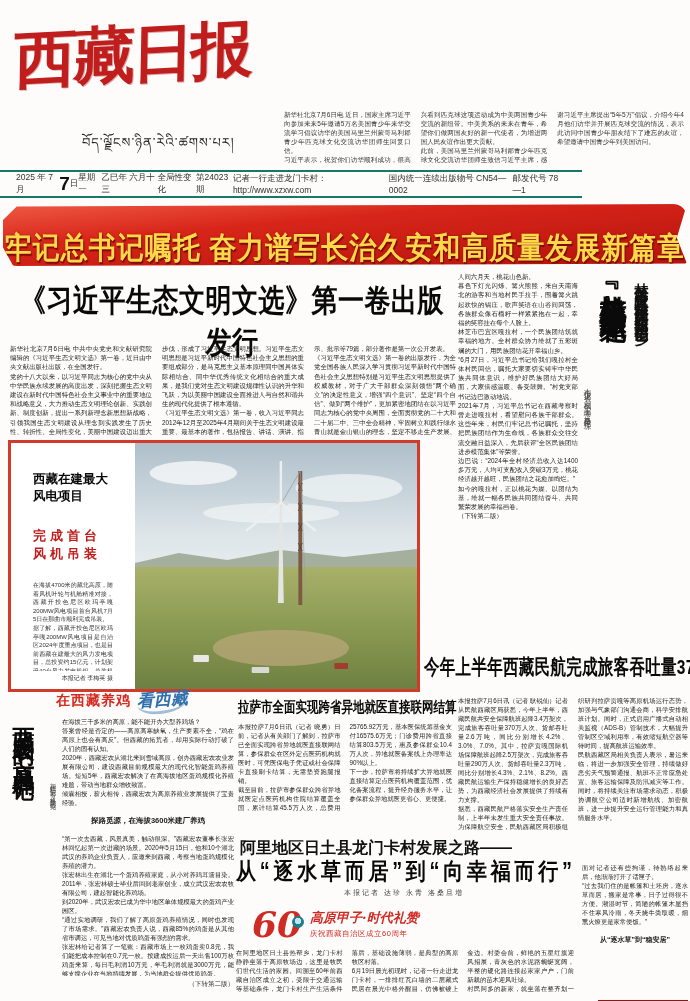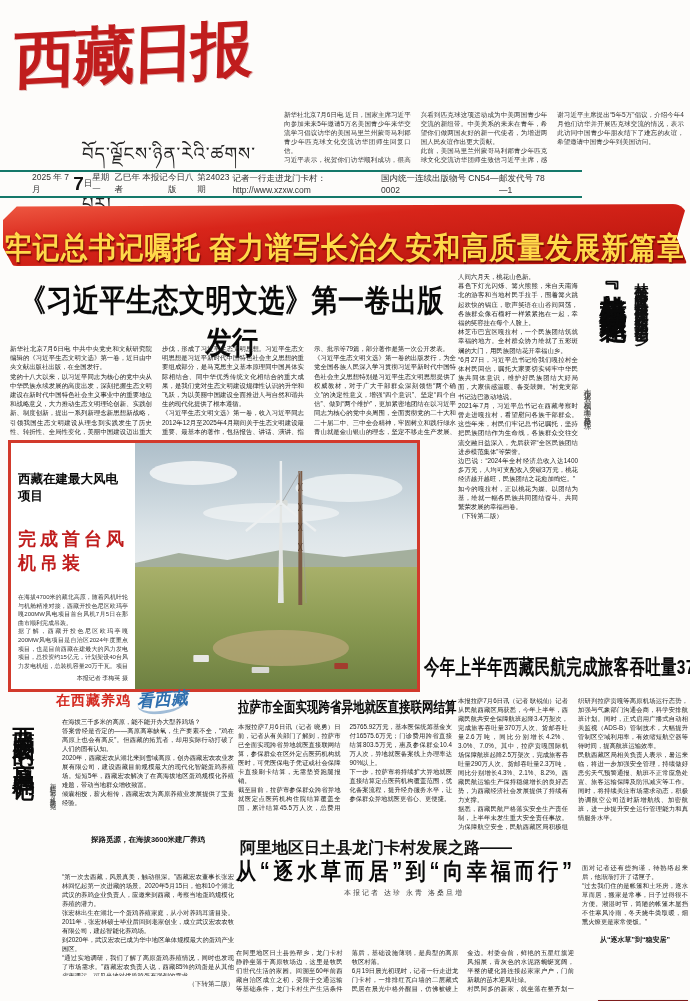--- a/index.html
+++ b/index.html
@@ -2,66 +2,66 @@
 <html><head>
 <meta charset="utf-8">
 <style>
   * { margin:0; padding:0; box-sizing:border-box; }
   html,body { background:#e8e6e1; }
   body { font-family:"Liberation Sans", sans-serif; }
   .page { position:relative; width:690px; height:1001px; margin:0 auto; background:#fdfcfa; overflow:hidden; box-shadow:0 0 4px rgba(0,0,0,.25); }
 
   
   .masthead { position:absolute; left:14px; top:4px; width:262px; font-family:"DejaVu Serif", serif; font-weight:900; font-size:62px; color:#c01d1d; transform:rotate(-3deg) skewX(-4deg); letter-spacing:-3px; line-height:1.6; text-shadow:1px 1px 0 rgba(160,20,20,.35); }
-  .tibetan { position:absolute; left:82px; top:134px; width:190px; font-size:18px; color:#222; letter-spacing:1px; }
+  .tibetan { position:absolute; left:82px; top:128px; width:190px; font-size:13px; color:#222; letter-spacing:1px; }
   .top-headline { position:absolute; left:284px; top:12px; width:398px; color:#0d0d0d; font-weight:900; }
   .top-headline .tr-line { font-size:26px; line-height:45px; text-align:justify; text-align-last:justify; transform:scaleY(1.08); }
   .top-body { position:absolute; left:284px; top:110px; width:400px; height:56px; column-count:3; column-gap:10px; font-size:6.5px; line-height:9px; color:#333; text-align:justify; white-space:pre-line; overflow:hidden; }
 
-  .dateline { position:absolute; left:0; top:170px; width:582px; height:28px; border-top:2px solid #15786a; border-bottom:2px solid #15786a; display:flex; align-items:center; justify-content:space-between; padding:0 32px; font-size:8.5px; color:#333; }
+  .dateline { position:absolute; left:0; top:170px; width:582px; height:28px; border-top:2px solid #15786a; border-bottom:2px solid #15786a; display:flex; align-items:center; justify-content:space-between; padding:0 16px; font-size:8.5px; color:#333; }
   .dateline .big-day { font-size:19px; font-weight:900; color:#111; }
 
   
   .banner { position:absolute; left:3px; top:204px; width:684px; height:62px; background:linear-gradient(175deg,#ef5a43 0%, #d8251a 35%, #b5130c 100%); border-radius:6px 14px 6px 14px; clip-path:polygon(0 26%, 2% 4%, 100% 0%, 98.5% 55%, 100% 96%, 1.5% 100%, 0 70%); display:flex; align-items:flex-end; justify-content:center; }
   .banner-text { font-size:27px; font-weight:900; letter-spacing:1px; color:#ffd94a; text-shadow:1px 2px 1px #7d0b06, 0 0 2px rgba(120,10,5,.6); transform:scaleY(1.12); white-space:nowrap; }
 
   
   .lead-headline { position:absolute; left:8px; top:280px; width:448px; text-align:center; font-size:26px; font-weight:900; color:#090909; letter-spacing:.5px; transform:scaleY(1.2); transform-origin:top center; }
   .lead-body { position:absolute; left:10px; top:344px; width:446px; height:94px; column-count:3; column-gap:10px; font-size:6.4px; line-height:9.2px; color:#222; text-align:justify; white-space:pre-line; overflow:hidden; }
 
   
   .taohua { position:absolute; left:458px; top:272px; width:228px; height:382px; display:flex; flex-direction:row; }
   .taohua-body { width:120px; font-size:6.4px; line-height:9.2px; color:#222; text-align:justify; white-space:pre-line; overflow:hidden; }
   .taohua-byline { writing-mode:vertical-rl; font-size:7.5px; color:#444; margin:110px 3px 0 4px; letter-spacing:2px; }
   .taohua-headline { writing-mode:vertical-rl; font-size:27px; font-weight:900; color:#0a0a0a; letter-spacing:2px; line-height:1.15; margin:0 2px; }
   .taohua-kicker { writing-mode:vertical-rl; font-size:14px; font-weight:700; color:#111; letter-spacing:2.5px; margin-left:3px; }
 
   
   .photo-box { position:absolute; left:8px; top:440px; width:412px; height:252px; border:3px solid #d23a2c; background:#fff; display:flex; }
-  .photo-panel { width:124px; padding:6px 7px; display:flex; flex-direction:column; }
+  .photo-panel { width:124px; padding:6px 22px; display:flex; flex-direction:column; }
   .photo-t1 { font-size:12.5px; font-weight:900; color:#0a0a0a; margin-top:22px; }
-  .photo-t2 { font-size:18px; font-weight:900; color:#c01d1d; letter-spacing:4px; margin-top:22px; }
+  .photo-t2 { font-size:13px; font-weight:900; color:#c01d1d; letter-spacing:4px; margin-top:22px; }
   .photo-caption { font-size:6px; line-height:8.6px; color:#333; text-align:justify; white-space:pre-line; margin-top:18px; overflow:hidden; }
   .photo-credit { font-size:6px; color:#333; text-align:right; margin-top:3px; }
   .photo-scene { flex:1; position:relative; overflow:hidden; }
   .photo-scene svg { width:100%; height:100%; display:block; }
 
   
   .aviation-headline { position:absolute; left:424px; top:654px; width:264px; font-size:15.5px; font-weight:900; color:#090909; letter-spacing:.3px; transform:scaleY(1.35); transform-origin:top left; white-space:nowrap; }
   .aviation-body { position:absolute; left:458px; top:696px; width:230px; height:156px; column-count:2; column-gap:10px; font-size:6.3px; line-height:9px; color:#222; text-align:justify; white-space:pre-line; overflow:hidden; }
 
   
   .chicken { position:absolute; left:8px; top:688px; width:226px; height:310px; }
   .chicken-badge { position:absolute; left:48px; top:0; width:178px; white-space:nowrap; }
   .badge-red { font-size:14px; font-weight:900; color:#d42a20; letter-spacing:1px; }
   .badge-blue { font-size:17px; font-weight:900; color:#2f6fae; font-style:italic; display:inline-block; transform:rotate(-4deg); margin-left:2px; border-bottom:3px solid rgba(47,111,174,.45); border-radius:0 0 60% 40%; }
   .chicken-title { position:absolute; left:2px; top:22px; height:284px; writing-mode:vertical-rl; font-size:22px; font-weight:900; color:#0a0a0a; letter-spacing:4px; line-height:1.2; }
   .chicken-byline { position:absolute; left:40px; top:90px; writing-mode:vertical-rl; font-size:6.5px; color:#444; letter-spacing:2px; }
   .chicken-text { position:absolute; left:54px; top:20px; width:172px; height:268px; font-size:6.3px; line-height:9px; color:#222; text-align:justify; white-space:pre-line; overflow:hidden; }
-  .chicken-sub { font-weight:900; text-align:center; font-size:7.5px; margin:19px 0; }
+  .chicken-sub { font-weight:900; text-align:center; font-size:7.5px; margin:0 0; }
   .chicken-cont { position:absolute; right:0; top:292px; font-size:6.5px; color:#333; }
 
   
   .lhasa-headline { position:absolute; left:238px; top:698px; width:214px; font-size:11.5px; font-weight:900; color:#090909; transform:scaleY(1.3); transform-origin:top left; white-space:nowrap; }
   .lhasa-body { position:absolute; left:238px; top:722px; width:214px; height:132px; column-count:2; column-gap:9px; font-size:6.3px; line-height:9px; color:#222; text-align:justify; white-space:pre-line; overflow:hidden; }
 
   
   .lmk-kicker { position:absolute; left:240px; top:838px; font-size:16px; font-weight:700; color:#111; }
   .lmk-headline { position:absolute; left:236px; top:856px; width:336px; font-size:20px; font-weight:900; color:#090909; text-align:justify; text-align-last:justify; transform:scaleY(1.15); transform-origin:top left; }
   .lmk-byline { position:absolute; left:236px; top:888px; width:336px; text-align:center; font-size:7px; color:#444; letter-spacing:2px; }
@@ -88,22 +88,22 @@
 
   <div class="top-body">新华社北京7月6日电 近日，国家主席习近平向参加未来5年邀请5万名美国青少年来华交流学习倡议访华的美国马里兰州蒙哥马利郡青少年匹克球文化交流访华团师生回复口信。
 习近平表示，祝贺你们访华顺利成功，很高兴看到匹克球这项运动成为中美两国青少年交流的新纽带。中美关系的未来在青年，希望你们做两国友好的新一代使者，为增进两国人民友谊作出更大贡献。
 此前，美国马里兰州蒙哥马利郡青少年匹克球文化交流访华团师生致信习近平主席，感谢习近平主席提出“5年5万”倡议，介绍今年4月他们访华并开展匹克球交流的情况，表示此访同中国青少年朋友结下了难忘的友谊，希望邀请中国青少年到美国访问。</div>
 
   <div class="dateline">
     <span>2025 年 7 月</span>
     <span class="big-day">7</span>
     <span>日</span>
     <span>星期一</span>
-    <span>乙巳年 本报记者</span>
-    <span>今日八版</span>
+    <span>乙巳年 六月十三</span>
+    <span>全局性变化</span>
     <span>第24023期</span>
     <span>记者一行走进龙门卡村：http://www.xzxw.com</span>
     <span>国内统一连续出版物号 CN54—0002</span>
     <span>邮发代号 78—1</span>
   </div>
 
   <div class="banner">
     <span class="banner-text">牢记总书记嘱托  奋力谱写长治久安和高质量发展新篇章</span>
   </div>
 
@@ -211,20 +211,27 @@
 
   <div class="lhasa-headline">拉萨市全面实现跨省异地就医直接联网结算</div>
   <div class="lhasa-body">本报拉萨7月6日讯（记者 晓勇）日前，记者从有关部门了解到，拉萨市已全面实现跨省异地就医直接联网结算，参保群众在区外定点医药机构就医时，可凭医保电子凭证或社会保障卡直接刷卡结算，无需垫资跑腿报销。
 截至目前，拉萨市参保群众跨省异地就医定点医药机构住院结算覆盖全国，累计结算45.5万人次，总费用25765.92万元，基本医保统筹基金支付16575.6万元；门诊费用跨省直接结算803.5万元，惠及参保群众10.4万人次，异地就医备案线上办理率达90%以上。
 下一步，拉萨市将持续扩大异地就医直接结算定点医药机构覆盖范围，优化备案流程，提升经办服务水平，让参保群众异地就医更省心、更便捷。</div>
 
   <div class="lmk-kicker">阿里地区日土县龙门卡村发展之路——</div>
   <div class="lmk-headline">从“逐水草而居”到“向幸福而行”</div>
   <div class="lmk-byline">本报记者 达珍 永青 洛桑旦增</div>
 
+  <div class="logo60">
+    <span class="logo60-num"><span>60</span><span class="logo60-emblem"></span></span>
+    <span class="logo60-textcol">
+      <div class="logo60-slogan">高原甲子·时代礼赞</div>
+      <div class="logo60-sub">庆祝西藏自治区成立60周年</div>
+    </span>
+  </div>
 
   <div class="lmk-body">在阿里地区日土县热帮乡，龙门卡村静静坐落于高原牧场边，这里是牧民们世代生活的家园。回溯至60年前西藏自治区成立之初，受限于交通运输等基础条件，龙门卡村生产生活条件落后，基础设施薄弱，是典型的高原牧区村落。
 6月19日晨光初现时，记者一行走进龙门卡村，一排排红瓦白墙的二层藏式民居在晨光中格外醒目，仿佛被镀上金边。村委会前，鲜艳的五星红旗迎风招展，青灰色的水泥路蜿蜒宽阔，平整的硬化路连接起家家户户，门前新栽的苗木迎风吐绿。
 村民阿多的新家，就坐落在整齐划一的民居村落之中。走进阿多家中，屋内宽敞整洁明净，孙子孙女播放着轻快的歌声。屋内，藏式木桌古朴典雅，传统手工艺品摆放有序，桌上摆着的糖果奶渣，更添几分温馨。
 阿多是在今年3月迁入新居的，起初</div>
   <div class="lmk-side">
     <div>面对记者还有些拘谨，待熟络起来后，他渐渐打开了话匣子。
 “过去我们住的是帐篷和土坯房，逐水草而居，搬家是常事，日子过得很不方便。潮湿时节，简陋的帐篷木屋挡不住寒风冷雨，冬天烧牛粪取暖，烟熏火燎更是家常便饭。”</div>
     <div class="sub">从“逐水草”到“稳安居”</div>
     

